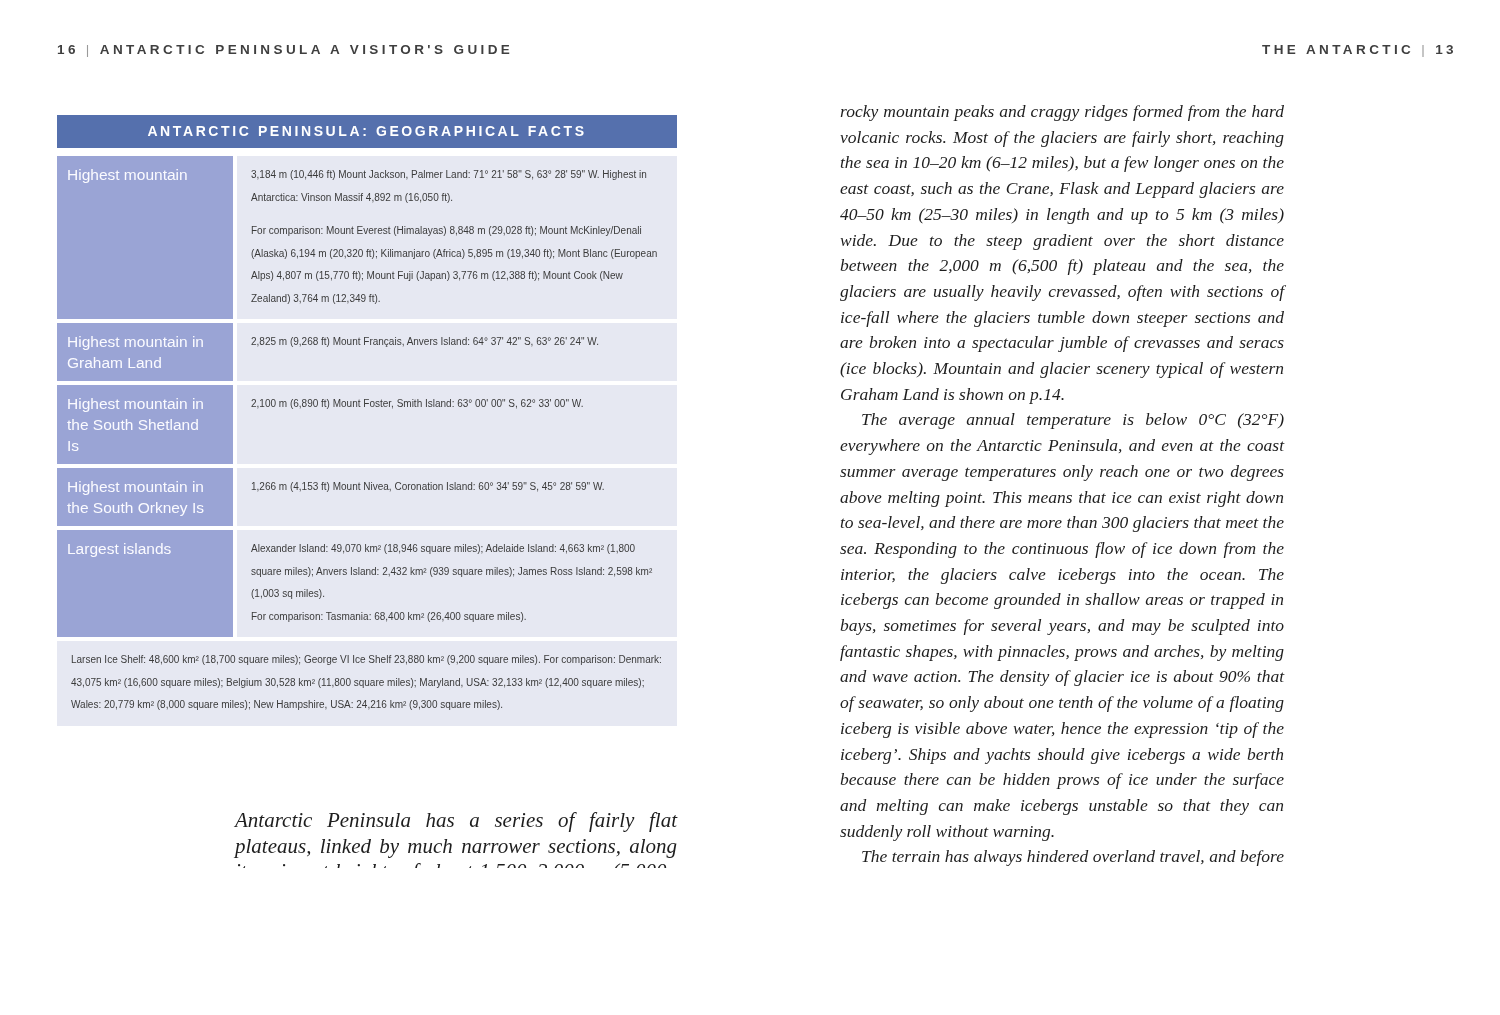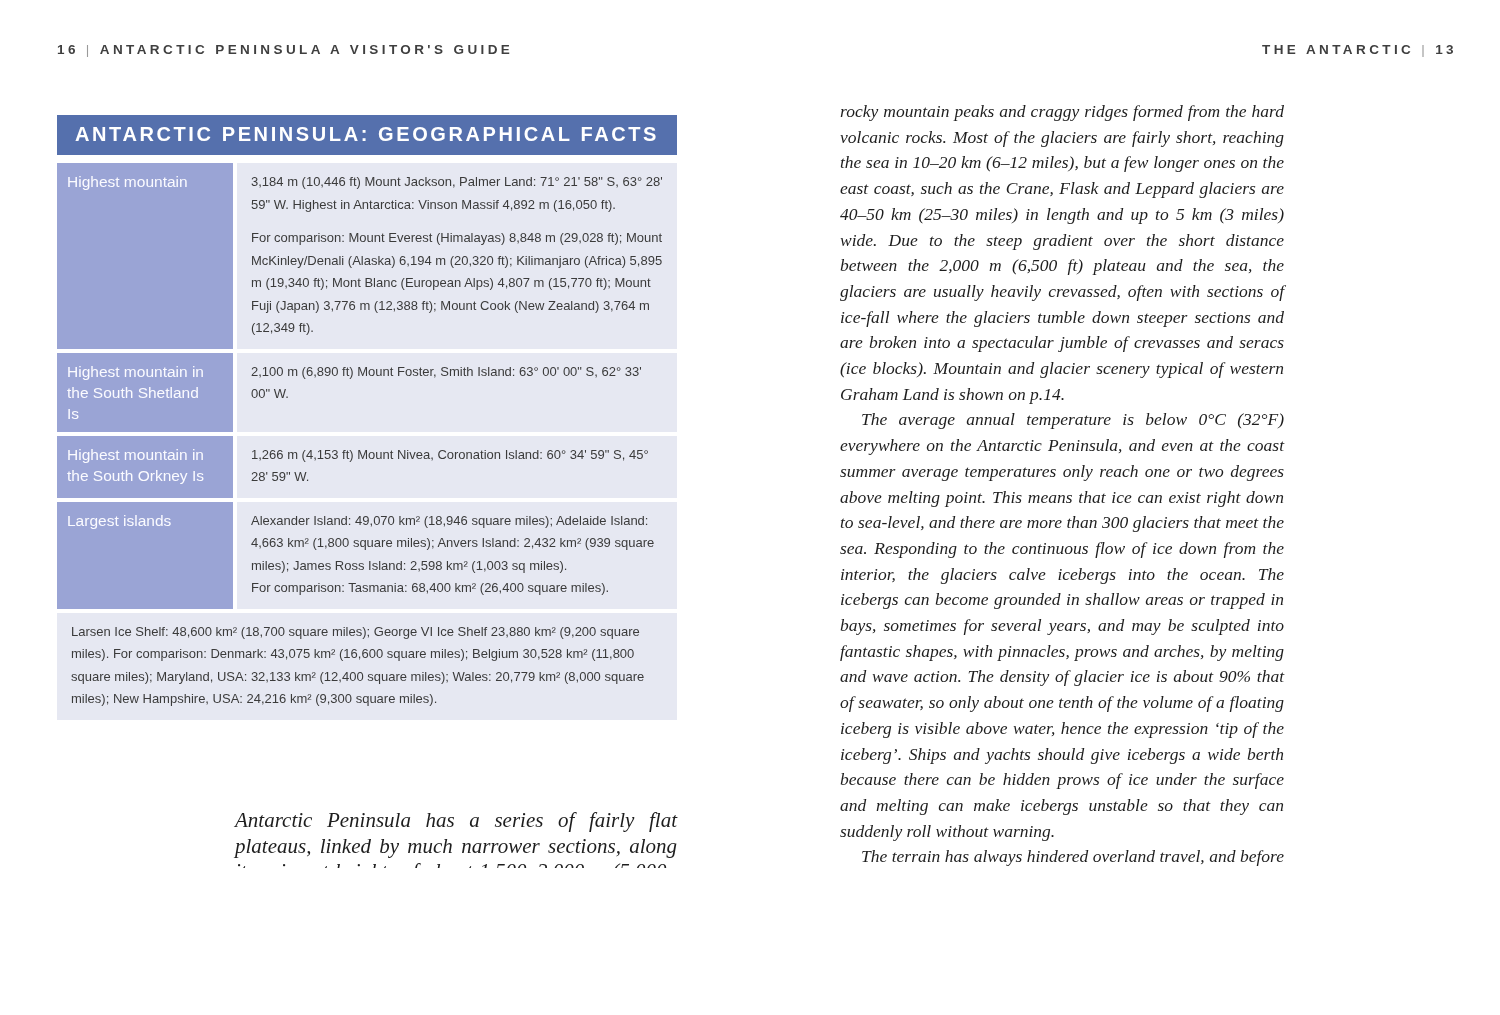--- a/index.html
+++ b/index.html
@@ -34,21 +34,21 @@
   .facts-table {
     position: absolute;
     left: 57px;
     top: 115px;
     width: 620px;
   }
   .table-title {
     background: #5570ad;
     color: #ffffff;
     text-align: center;
-    font-size: 20px;
+    font-size: 14px;
     font-weight: 700;
     letter-spacing: 2.6px;
     padding: 8px 0 9px 0;
     margin-bottom: 8px;
   }
   .t-row { display: flex; margin-top: 4px; }
   .t-label {
     width: 148px;
     background: #9aa4d5;
     color: #fbfbff;
@@ -56,21 +56,21 @@
     font-size: 15.5px;
     line-height: 21px;
     margin-right: 4px;
     flex: 0 0 auto;
   }
   .t-value {
     flex: 1;
     background: #e6e8f2;
     color: #3b3b3b;
     padding: 8px 14px 9px 14px;
-    font-size: 13px;
+    font-size: 10px;
     line-height: 22.5px;
   }
   .t-value p { margin: 0; }
   .t-value p.gap { margin-top: 11px; }
 
   
   .serif-body {
     font-family: "Liberation Serif", serif;
     color: #1e1e1e;
     text-align: justify;
@@ -112,20 +112,26 @@
     <div class="table-title">ANTARCTIC PENINSULA: GEOGRAPHICAL FACTS</div>
 
     <div class="t-row">
       <div class="t-label">Highest mountain</div>
       <div class="t-value">
         <p>3,184 m (10,446 ft) Mount Jackson, Palmer Land: 71° 21' 58" S, 63° 28' 59" W. Highest in Antarctica: Vinson Massif 4,892 m (16,050 ft).</p>
         <p class="gap">For comparison: Mount Everest (Himalayas) 8,848 m (29,028 ft); Mount McKinley/Denali (Alaska) 6,194 m (20,320 ft); Kilimanjaro (Africa) 5,895 m (19,340 ft); Mont Blanc (European Alps) 4,807 m (15,770 ft); Mount Fuji (Japan) 3,776 m (12,388 ft); Mount Cook (New Zealand) 3,764 m (12,349 ft).</p>
       </div>
     </div>
 
+    <div class="t-row">
+      <div class="t-label">Highest mountain in Graham Land</div>
+      <div class="t-value">
+        <p>2,825 m (9,268 ft) Mount Français, Anvers Island: 64° 37' 42" S, 63° 26' 24" W.</p>
+      </div>
+    </div>
 
     <div class="t-row">
       <div class="t-label">Highest mountain in the South Shetland Is</div>
       <div class="t-value">
         <p>2,100 m (6,890 ft) Mount Foster, Smith Island: 63° 00' 00" S, 62° 33' 00" W.</p>
       </div>
     </div>
 
     <div class="t-row">
       <div class="t-label">Highest mountain in the South Orkney Is</div>

